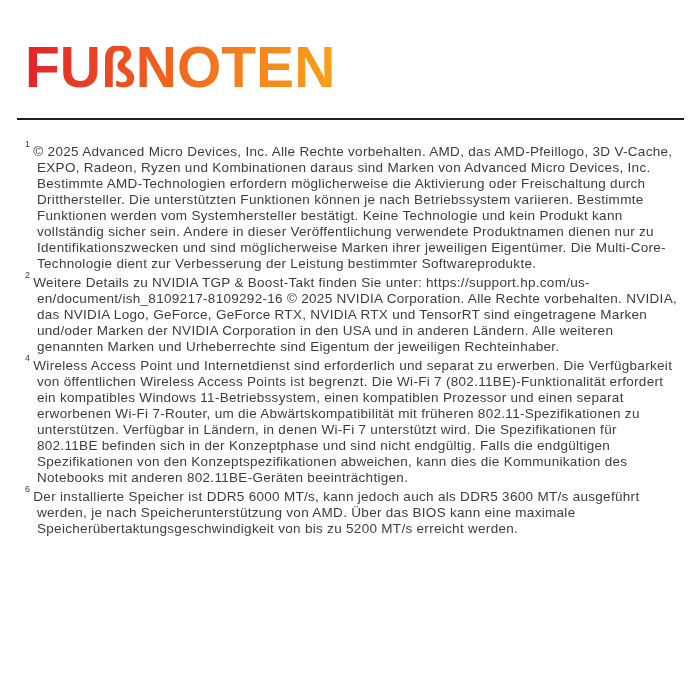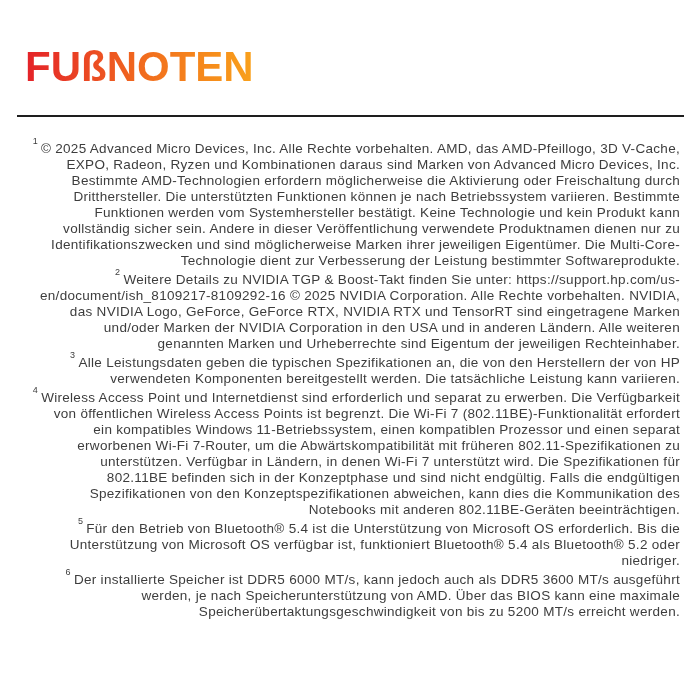--- a/index.html
+++ b/index.html
@@ -17,21 +17,21 @@
   }
   body {
     width: 700px;
     height: 700px;
     background: var(--background);
     font-family: "Liberation Sans", sans-serif;
     overflow: hidden;
   }
   .page-title {
     margin: 46px 0 0 25px;
-    font-size: 42px;
+    font-size: 57px;
     line-height: 42px;
     font-weight: bold;
     letter-spacing: 0px;
     background: linear-gradient(90deg,
       var(--title-grad-start) 0%,
       var(--title-grad-mid) 55%,
       var(--title-grad-end) 100%);
     -webkit-background-clip: text;
     background-clip: text;
     -webkit-text-fill-color: transparent;
@@ -47,21 +47,20 @@
     margin: 24px 20px 0 25px;
     font-size: 13.5px;
     line-height: 16px;
     letter-spacing: 0.3px;
     color: var(--text-color);
   }
   p.fn {
     margin: 0 0 3px 0;
     padding-left: 12px;
     text-indent: -12px;
-    text-align: right;
   }
   sup.fn-marker {
     font-size: 9px;
     line-height: 0;
     position: relative;
     top: -4px;
     margin-right: 3px;
   }
 </style>
 </head>
@@ -72,25 +71,23 @@
 <h1 class="page-title">FUßNOTEN</h1>
 
 <hr class="divider">
 
 <div class="footnotes">
 
   <p class="fn"><sup class="fn-marker">1</sup><span>© 2025 Advanced Micro Devices, Inc. Alle Rechte vorbehalten. AMD, das AMD-Pfeillogo, 3D V-Cache, EXPO, Radeon, Ryzen und Kombinationen daraus sind Marken von Advanced Micro Devices, Inc. Bestimmte AMD-Technologien erfordern möglicherweise die Aktivierung oder Freischaltung durch Dritthersteller. Die unterstützten Funktionen können je nach Betriebssystem variieren. Bestimmte Funktionen werden vom Systemhersteller bestätigt. Keine Technologie und kein Produkt kann vollständig sicher sein. Andere in dieser Veröffentlichung verwendete Produktnamen dienen nur zu Identifikationszwecken und sind möglicherweise Marken ihrer jeweiligen Eigentümer. Die Multi-Core-Technologie dient zur Verbesserung der Leistung bestimmter Softwareprodukte.</span></p>
 
   <p class="fn"><sup class="fn-marker">2</sup><span>Weitere Details zu NVIDIA TGP &amp; Boost-Takt finden Sie unter: https://support.hp.com/us-en/document/ish_8109217-8109292-16 © 2025 NVIDIA Corporation. Alle Rechte vorbehalten. NVIDIA, das NVIDIA Logo, GeForce, GeForce RTX, NVIDIA RTX und TensorRT sind eingetragene Marken und/oder Marken der NVIDIA Corporation in den USA und in anderen Ländern. Alle weiteren genannten Marken und Urheberrechte sind Eigentum der jeweiligen Rechteinhaber.</span></p>
 
-  <p class="fn"><sup class="fn-marker">3</sup><span>Alle Leistungsdaten geben die typischen Spezifikationen an, die von den Herstellern der von HP verwendeten Komponenten bereitgestellt werden. Die tatsächliche Leistung kann variieren.</span></p>
 
   <p class="fn"><sup class="fn-marker">4</sup><span>Wireless Access Point und Internetdienst sind erforderlich und separat zu erwerben. Die Verfügbarkeit von öffentlichen Wireless Access Points ist begrenzt. Die Wi-Fi 7 (802.11BE)-Funktionalität erfordert ein kompatibles Windows 11-Betriebssystem, einen kompatiblen Prozessor und einen separat erworbenen Wi-Fi 7-Router, um die Abwärtskompatibilität mit früheren 802.11-Spezifikationen zu unterstützen. Verfügbar in Ländern, in denen Wi-Fi 7 unterstützt wird. Die Spezifikationen für 802.11BE befinden sich in der Konzeptphase und sind nicht endgültig. Falls die endgültigen Spezifikationen von den Konzeptspezifikationen abweichen, kann dies die Kommunikation des Notebooks mit anderen 802.11BE-Geräten beeinträchtigen.</span></p>
 
-  <p class="fn"><sup class="fn-marker">5</sup><span>Für den Betrieb von Bluetooth® 5.4 ist die Unterstützung von Microsoft OS erforderlich. Bis die Unterstützung von Microsoft OS verfügbar ist, funktioniert Bluetooth® 5.4 als Bluetooth® 5.2 oder niedriger.</span></p>
 
   <p class="fn"><sup class="fn-marker">6</sup><span>Der installierte Speicher ist DDR5 6000 MT/s, kann jedoch auch als DDR5 3600 MT/s ausgeführt werden, je nach Speicherunterstützung von AMD. Über das BIOS kann eine maximale Speicherübertaktungsgeschwindigkeit von bis zu 5200 MT/s erreicht werden.</span></p>
 
 
 </div>
 
 
 
 
 </body></html>

